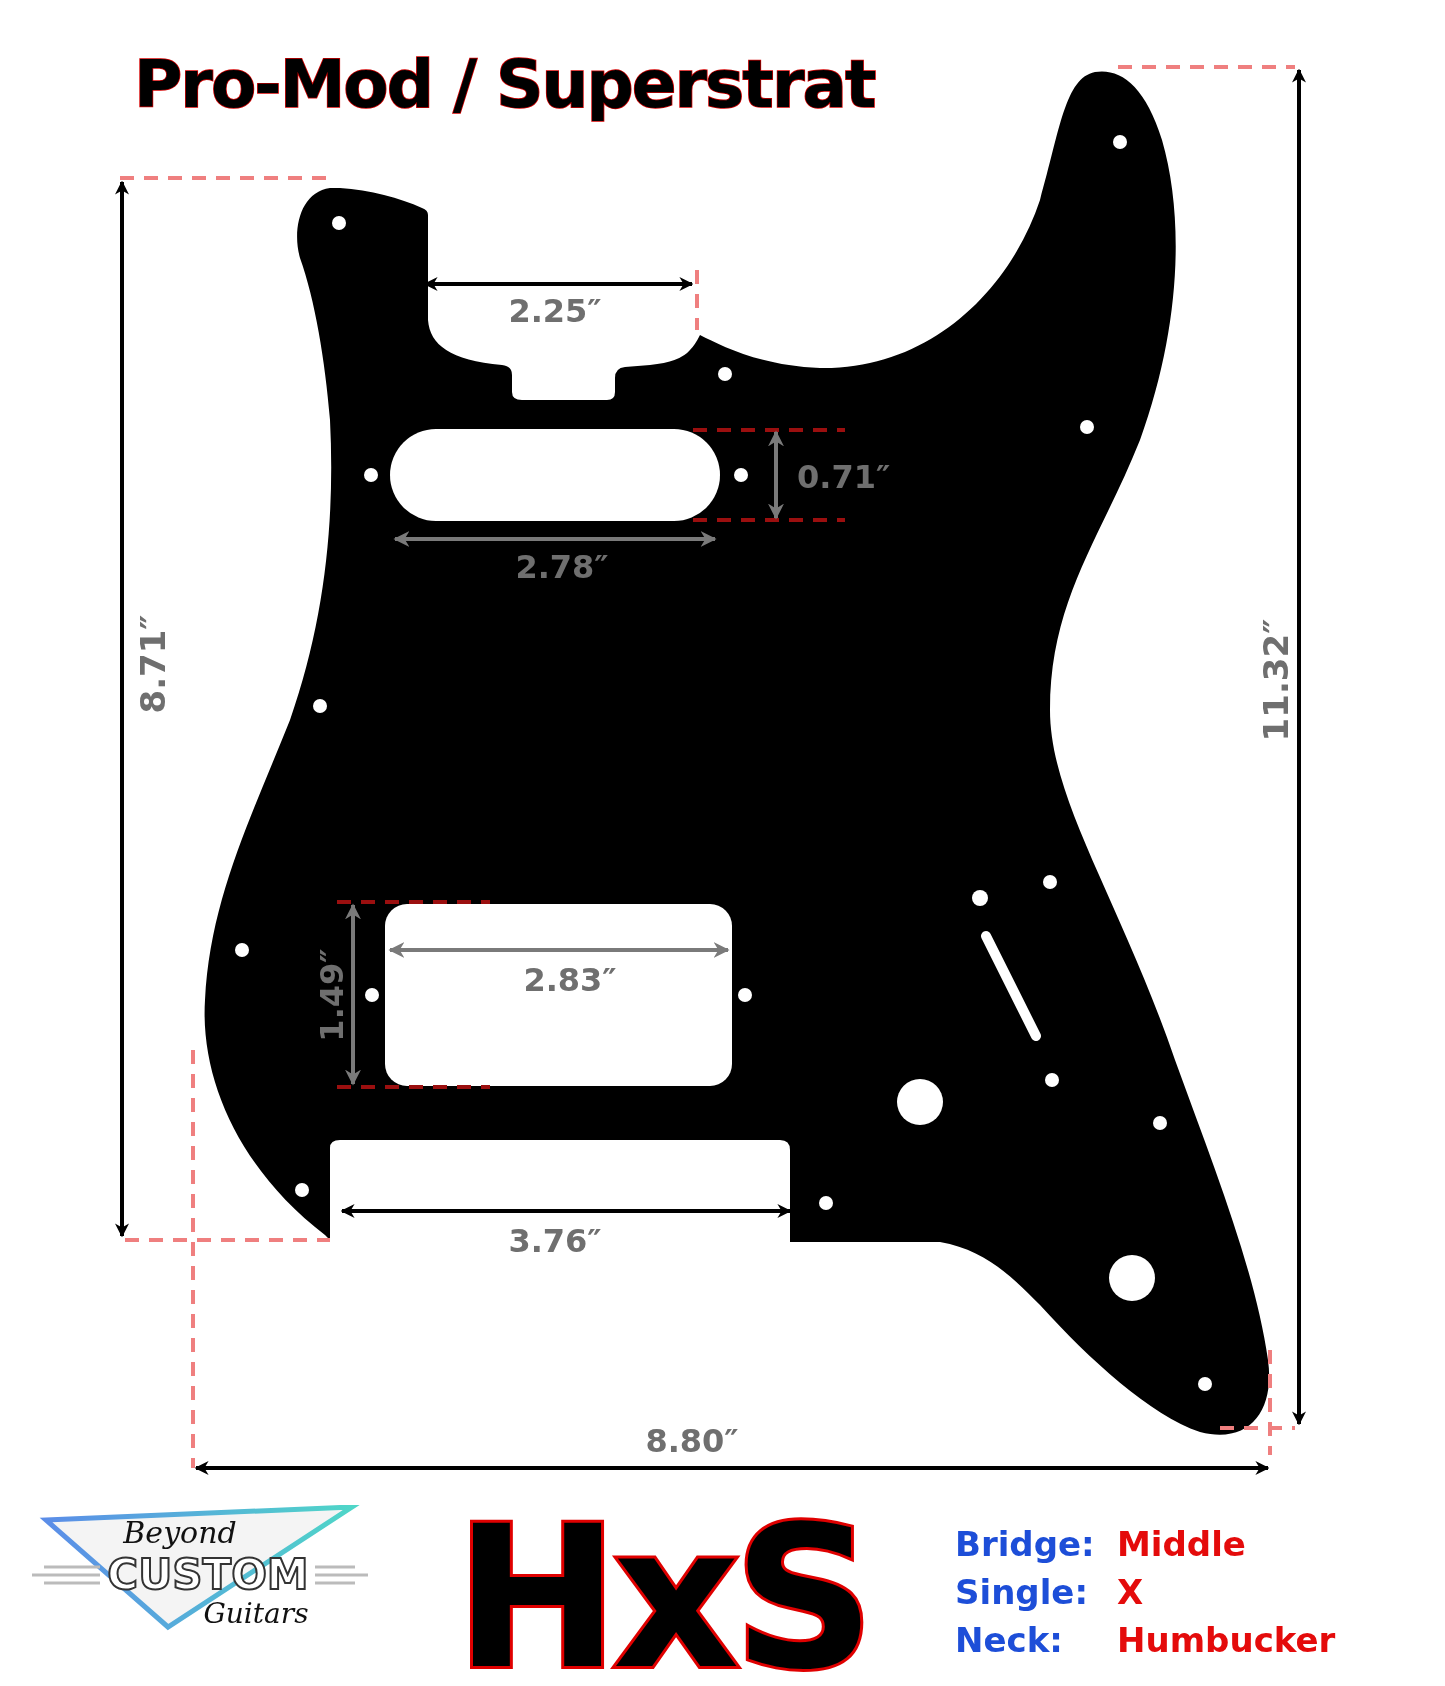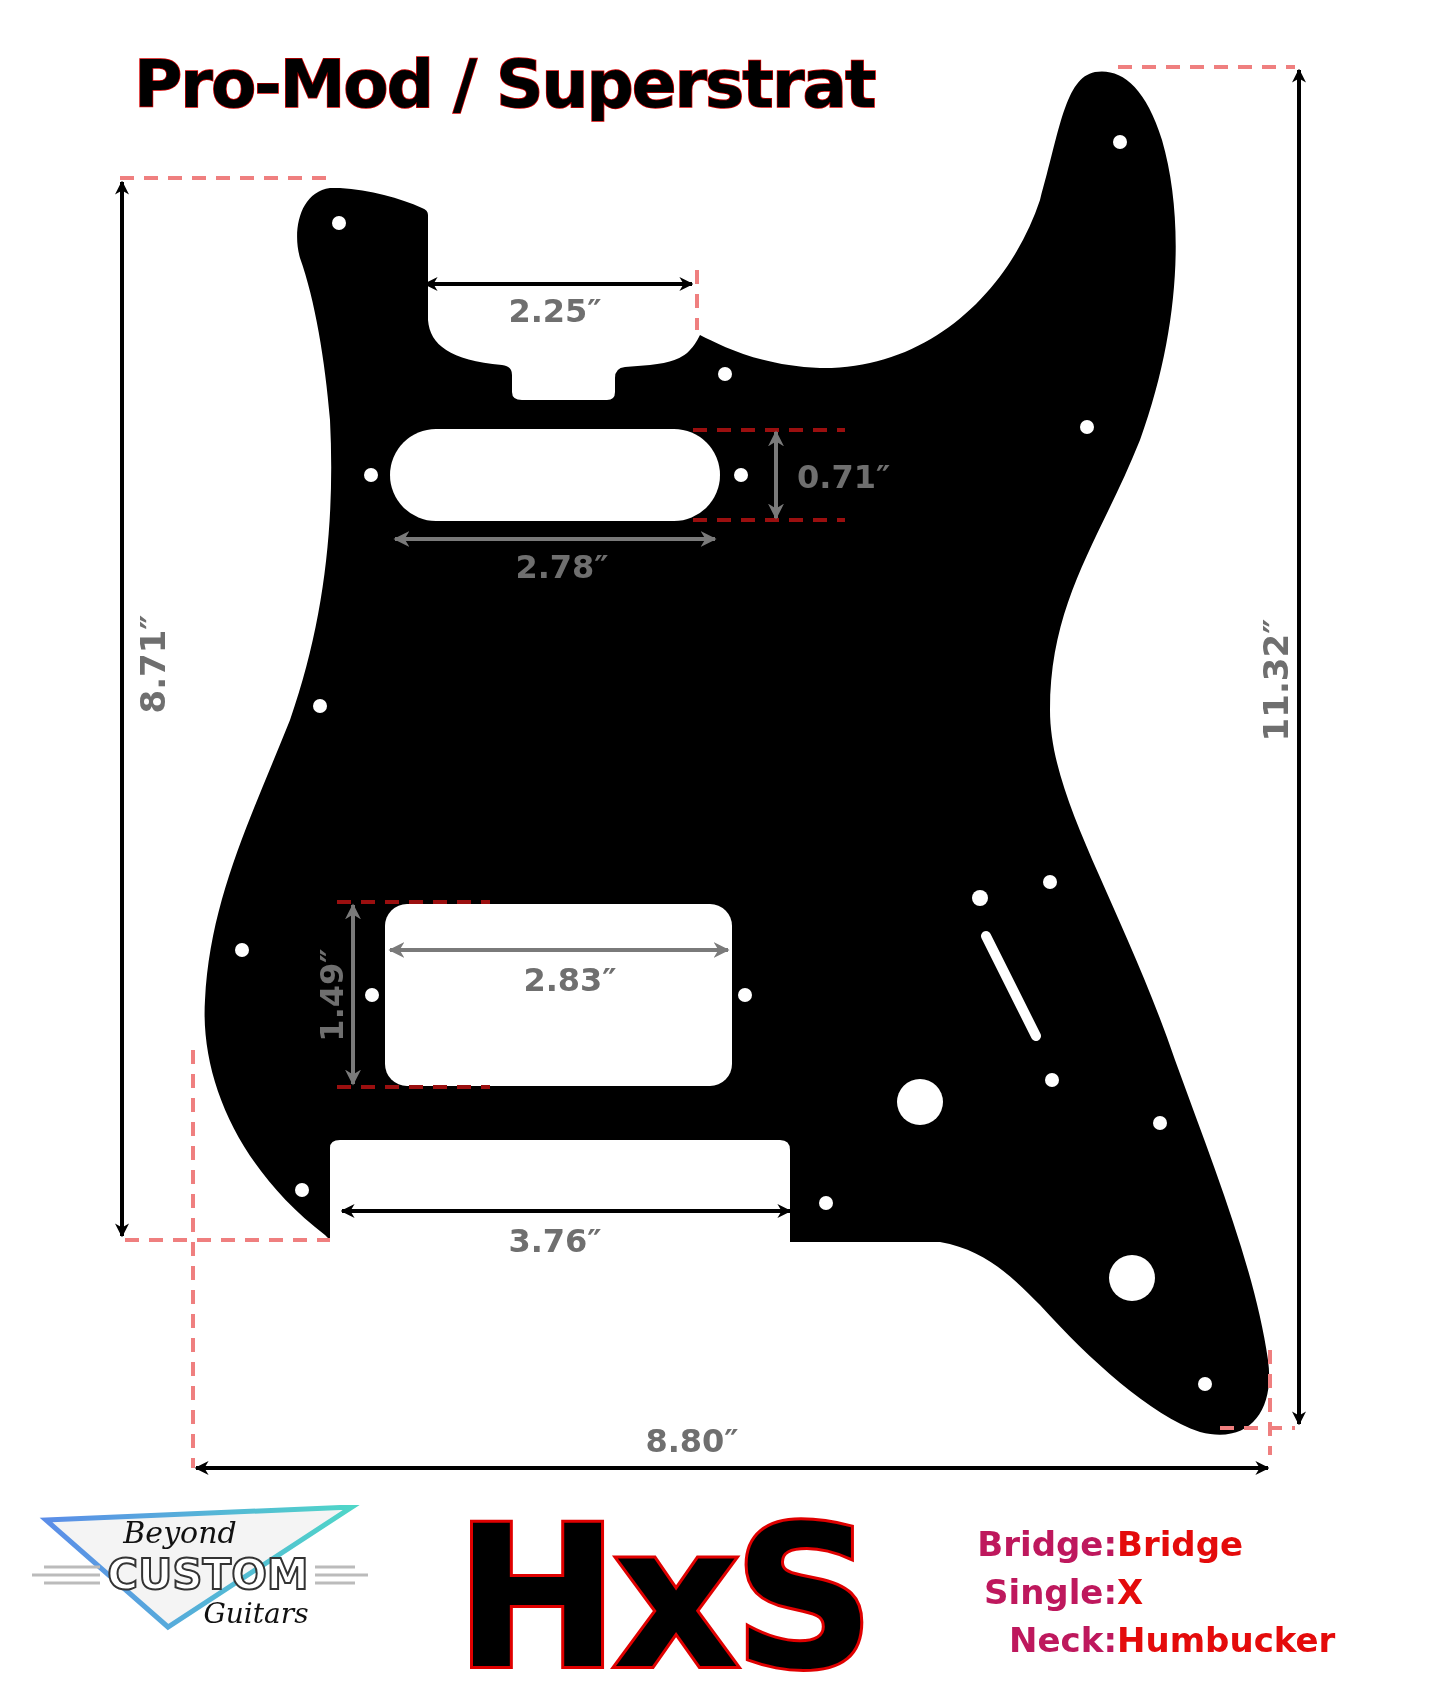--- a/index.html
+++ b/index.html
@@ -14,21 +14,21 @@
   }
   .big-code {
     position: absolute; left: 455px; top: 1500px;
     font-family: "DejaVu Sans", sans-serif; font-weight: bold;
     font-size: 196px; letter-spacing: -6px; color: #000;
     -webkit-text-stroke: 6px #e00000; paint-order: stroke fill;
     line-height: 1; white-space: nowrap;
   }
   .config { position: absolute; left: 955px; top: 1520px; font-family: "DejaVu Sans", sans-serif; font-weight: bold; font-size: 34px; line-height: 48px; }
   .config-row { display: flex; white-space: nowrap; }
-  .config-label { color: #be185d; width: 162px; text-align: right; }
+  .config-label { color: #1d4ed8; width: 162px; }
   .config-value { color: #e40b0b; }
   .logo { position: absolute; left: 30px; top: 1505px; width: 340px; height: 130px; }
   .dim-text { font-family: "DejaVu Sans", sans-serif; font-weight: bold; fill: #6f6f6f; }
 </style>
 </head>
 <body>
 
 <svg id="diagram" viewBox="0 0 1445 1686" xmlns="http://www.w3.org/2000/svg">
   <defs>
     <marker id="arrB" viewBox="0 0 20 20" refX="18" refY="10" markerWidth="14" markerHeight="14" orient="auto-start-reverse" markerUnits="userSpaceOnUse">
@@ -169,21 +169,21 @@
   <text x="150" y="38" font-family="DejaVu Serif, serif" font-style="italic" font-size="30" text-anchor="middle" fill="#111">Beyond</text>
   <text x="178" y="84" font-family="DejaVu Sans, sans-serif" font-weight="bold" font-size="42" text-anchor="middle" fill="#fff" stroke="#333" stroke-width="2">CUSTOM</text>
   <text x="226" y="118" font-family="DejaVu Serif, serif" font-style="italic" font-size="28" text-anchor="middle" fill="#111">Guitars</text>
 </svg>
 
 <div class="big-code">HxS</div>
 
 <div class="config">
   <div class="config-row">
     <span class="config-label">Bridge:</span>
-    <span class="config-value">Bridge</span>
+    <span class="config-value">Middle</span>
   </div>
   <div class="config-row">
     <span class="config-label">Single:</span>
     <span class="config-value">X</span>
   </div>
   <div class="config-row">
     <span class="config-label">Neck:</span>
     <span class="config-value">Humbucker</span>
   </div>
 </div>

